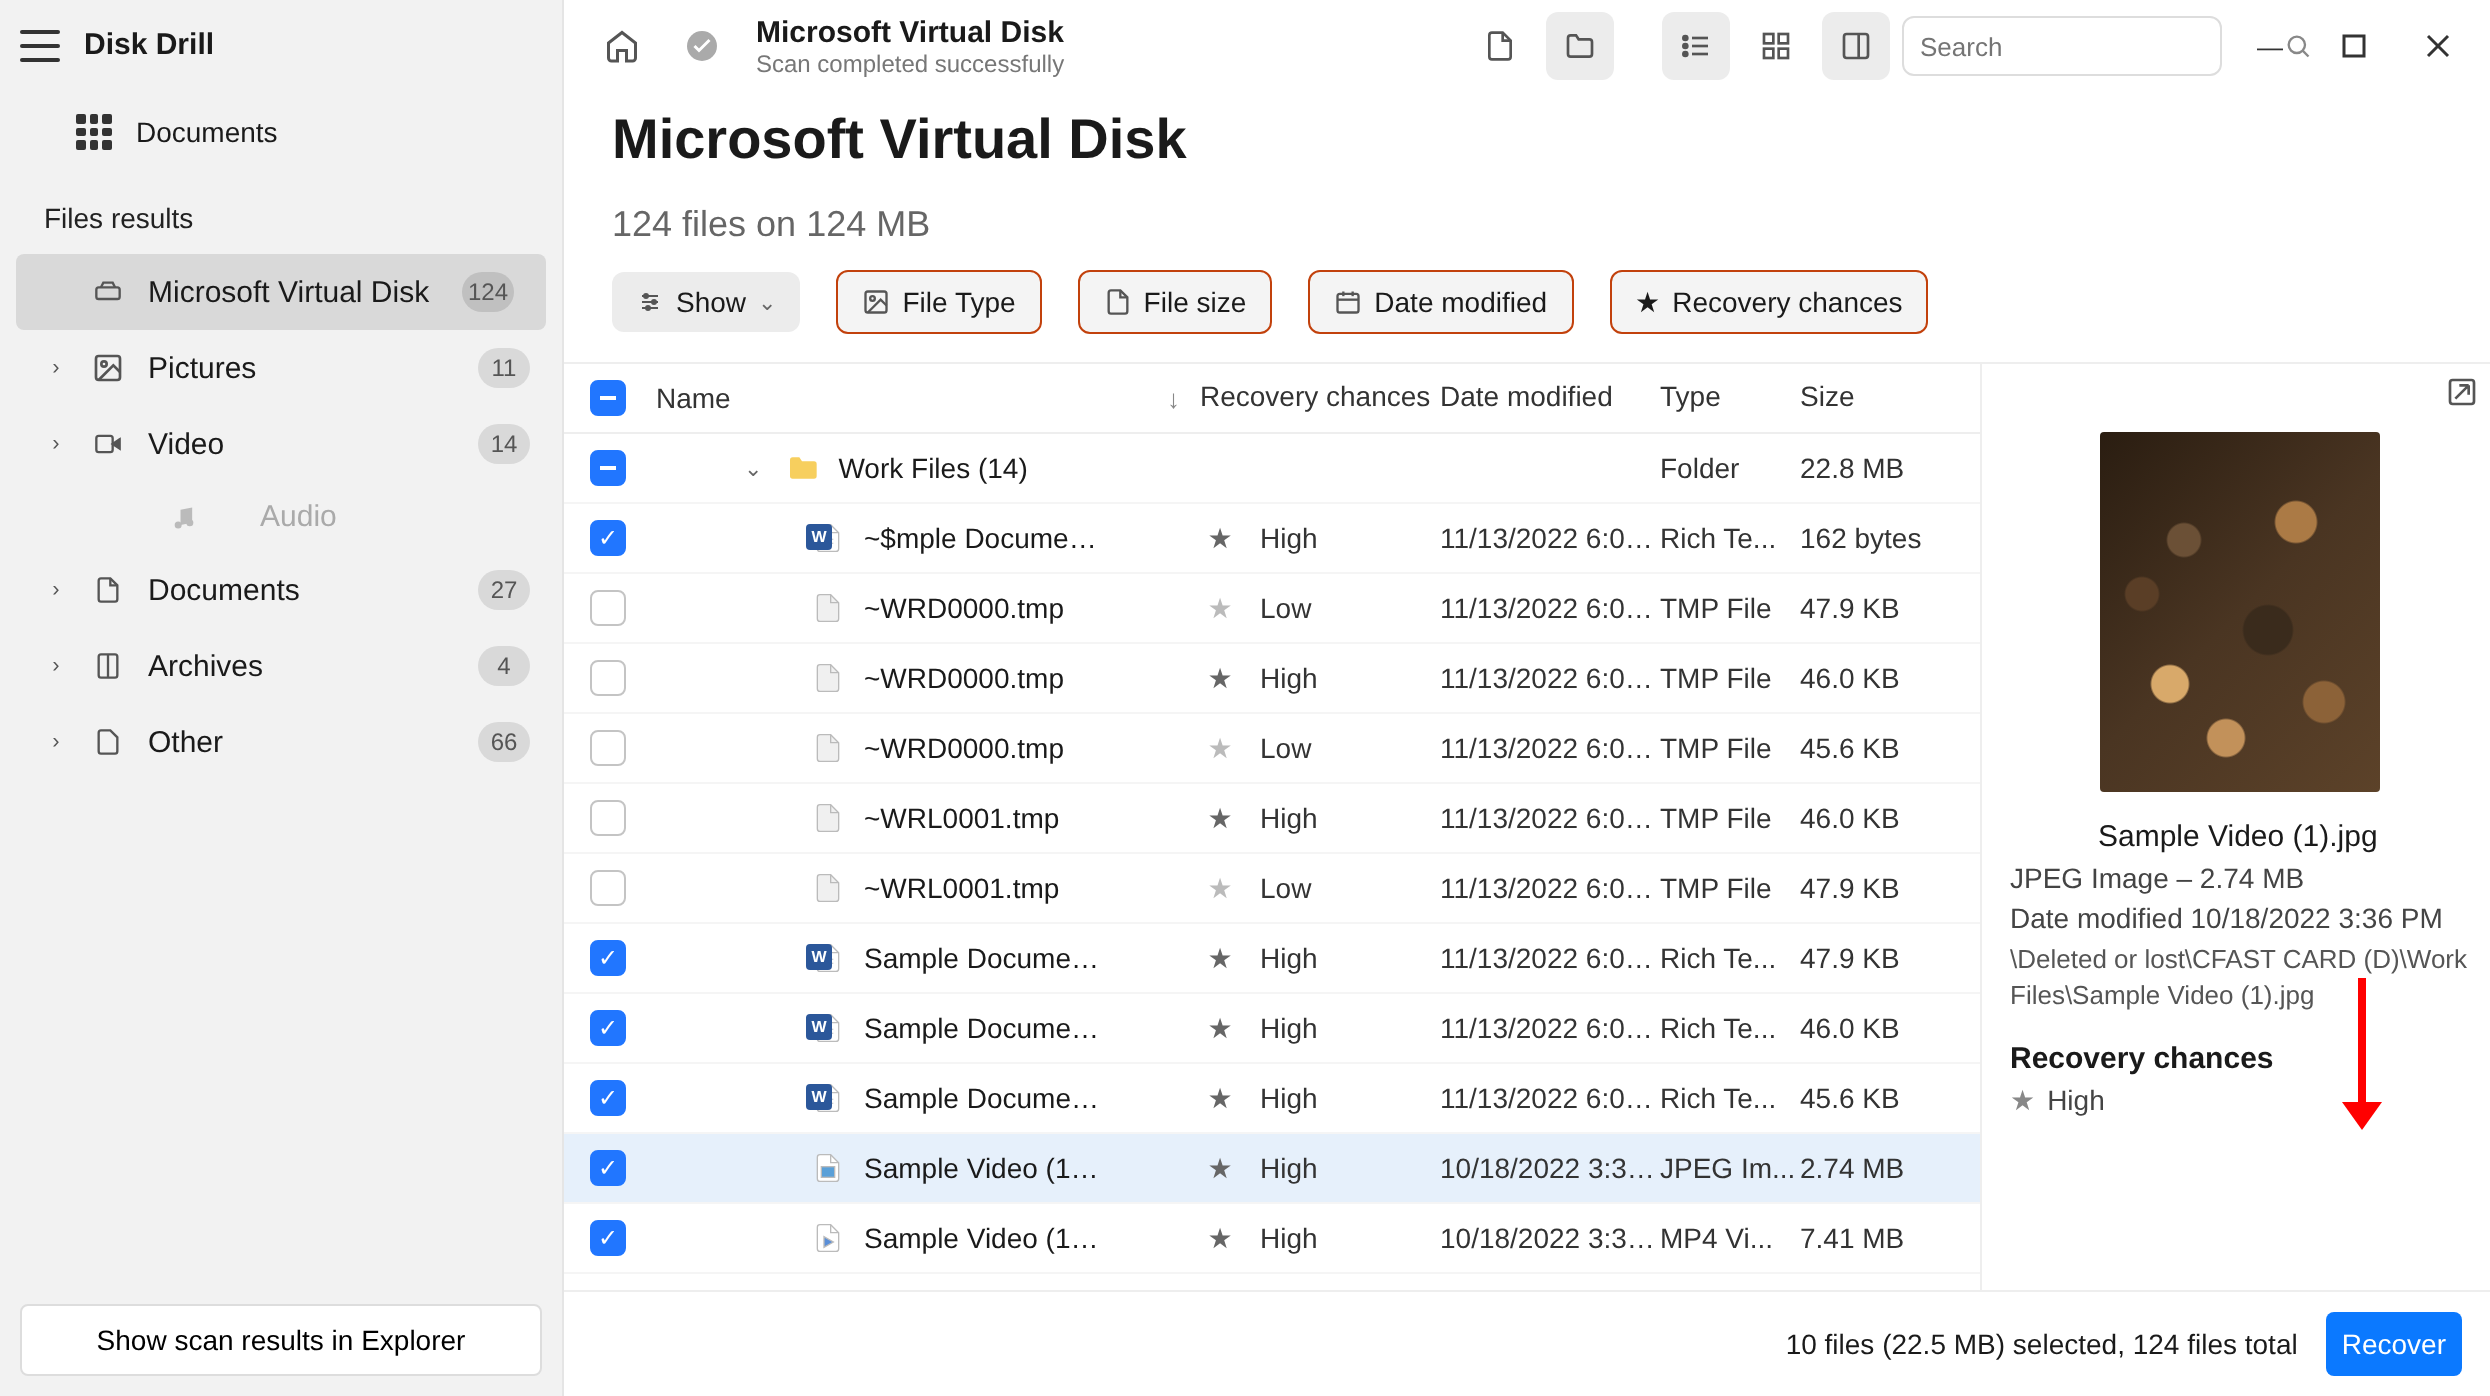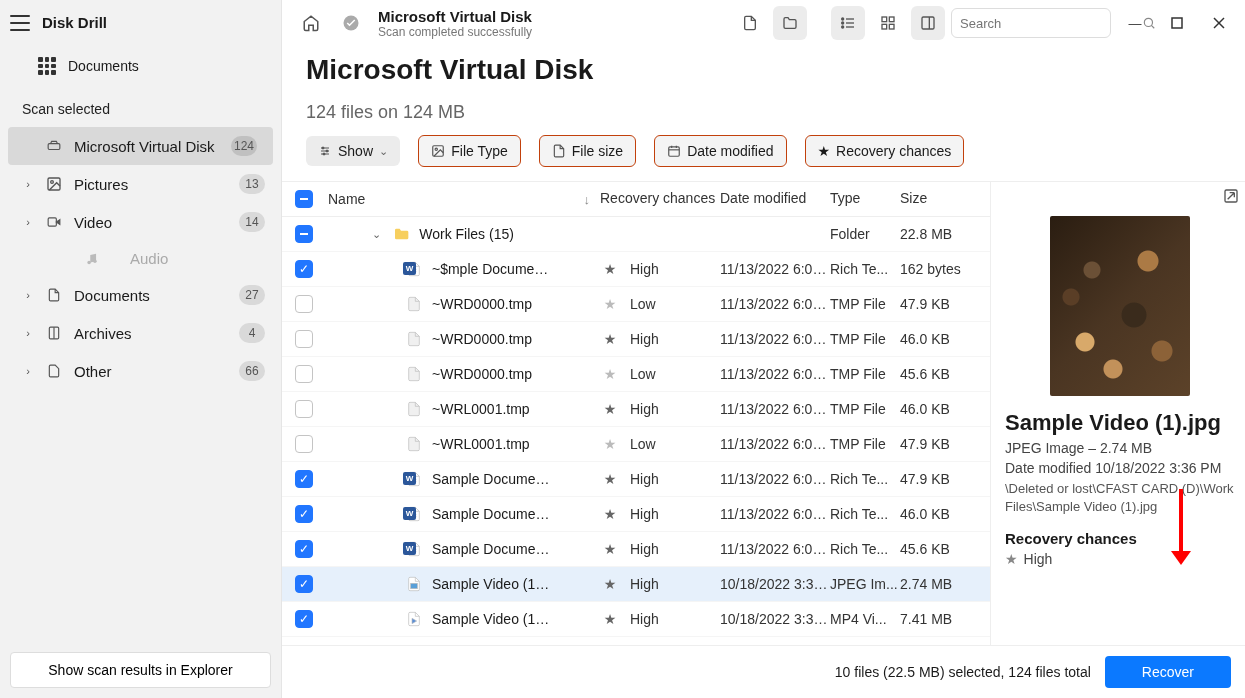--- a/index.html
+++ b/index.html
@@ -84,29 +84,29 @@
   radial-gradient(circle at 30% 30%, #6b5036 0 8px, transparent 9px),
   radial-gradient(circle at 70% 25%, #ab7a45 0 10px, transparent 11px),
   radial-gradient(circle at 25% 70%, #d8a96a 0 9px, transparent 10px),
   radial-gradient(circle at 60% 55%, #3a2b1c 0 12px, transparent 13px),
   radial-gradient(circle at 80% 75%, #8c6238 0 10px, transparent 11px),
   radial-gradient(circle at 45% 85%, #c2915a 0 9px, transparent 10px),
   radial-gradient(circle at 15% 45%, #5a3e26 0 8px, transparent 9px),
   linear-gradient(135deg,#2a1d11,#4a3522,#5c4229);
   background-color:#3a2a1a;
 }
-.pv-title { font-size:22px; font-weight:700; margin-bottom:4px;}
+.pv-title { font-size:15px; font-weight:400; margin-bottom:4px;margin-left:44px;}
 .pv-line { font-size:14px; color:#444; margin-bottom:4px;}
 .pv-section { font-weight:600; margin-top:14px; font-size:15px;}
 .pv-path { font-size:13px; color:#555; line-height:1.4;}
 .arrow { position:absolute; right:54px; bottom:80px; pointer-events:none;}
 .arrow-line { width:4px; height:62px; background:#ff0000; margin:0 auto;}
 .arrow-head { width:0; height:0; border-left:10px solid transparent; border-right:10px solid transparent; border-top:14px solid #ff0000; margin:0 auto;}
 .bottom-bar { display:flex; align-items:center; justify-content:flex-end; gap:14px; padding:10px 14px; border-top:1px solid #eee; font-size:14px;}
-.recover-btn { background:#0b79ff; color:#fff; border:none; border-radius:4px; padding:8px 37px; font-size:14px; cursor:pointer;}
+.recover-btn { background:#0b79ff; color:#fff; border:none; border-radius:4px; padding:8px 8px; font-size:14px; cursor:pointer;}
 .sort-icon { color:#888; font-size:13px;}
 .folder-svg { fill:#f7cf5e;}
 .word-badge{ position:relative;}
 .word-badge .wb{ position:absolute; left:-3px; top:3px; width:13px; height:13px; background:#2b579a; border-radius:2px; display:flex;align-items:center;justify-content:center;color:#fff;font-size:8px;font-weight:700;}
 svg { display:block;}
 </style>
 </head>
 <body>
 
 <div class="app">
@@ -126,21 +126,21 @@
           <span></span>
           <span></span>
           <span></span>
           <span></span>
           <span></span>
           <span></span>
           <span></span>
         </div>
       <span>Documents</span>
     </div>
-    <div class="scan-results-label">Scan selected</div>
+    <div class="scan-results-label">Files results</div>
     <div id="nav-list">
         <div class="nav-item selected">
           <span class="chev"></span>
           <span class="nicon">
             <svg width="18" height="14" viewBox="0 0 24 24" fill="none" stroke="#555" stroke-width="2">
               <rect x="2" y="8" width="20" height="10" rx="2"></rect>
               <path d="M6 8l2-4h8l2 4"></path>
             </svg>
           </span>
           <span class="nlabel">Microsoft Virtual Disk</span>
@@ -149,21 +149,21 @@
         <div class="nav-item">
           <span class="chev">›</span>
           <span class="nicon">
             <svg width="18" height="16" viewBox="0 0 24 24" fill="none" stroke="#555" stroke-width="2">
               <rect x="3" y="3" width="18" height="18" rx="2"></rect>
               <circle cx="9" cy="9" r="2"></circle>
               <path d="M21 15l-5-5L5 21"></path>
             </svg>
           </span>
           <span class="nlabel">Pictures</span>
-          <span class="ncount">13</span>
+          <span class="ncount">11</span>
         </div>
         <div class="nav-item">
           <span class="chev">›</span>
           <span class="nicon">
             <svg width="18" height="14" viewBox="0 0 24 24" fill="none" stroke="#555" stroke-width="2">
               <rect x="2" y="5" width="14" height="14" rx="2"></rect>
               <path d="M22 8l-6 4 6 4z" fill="#555"></path>
             </svg>
           </span>
           <span class="nlabel">Video</span>
@@ -362,21 +362,21 @@
               <div class="col-chk">
                 <div class="chk mixed"></div>
               </div>
               <div class="name-cell">
                 <span style="color:#666;font-size:11px;margin-right:2px;">⌄</span>
                 <span class="ficon">
                   <svg width="20" height="16" viewBox="0 0 24 24" class="folder-svg">
                     <path d="M3 6a2 2 0 0 1 2-2h5l2 3h9a2 2 0 0 1 2 2v9a2 2 0 0 1-2 2H5a2 2 0 0 1-2-2z"></path>
                   </svg>
                 </span>
-                <span class="txt">Work Files (15)</span>
+                <span class="txt">Work Files (14)</span>
               </div>
               <div class="col-rec cell" style="display:flex;gap:10px;">
                 <span class="star"></span>
                 <span></span>
               </div>
               <div class="col-date cell"></div>
               <div class="col-type cell">Folder</div>
               <div class="col-size cell">22.8 MB</div>
             </div>
             <div class="row file">

